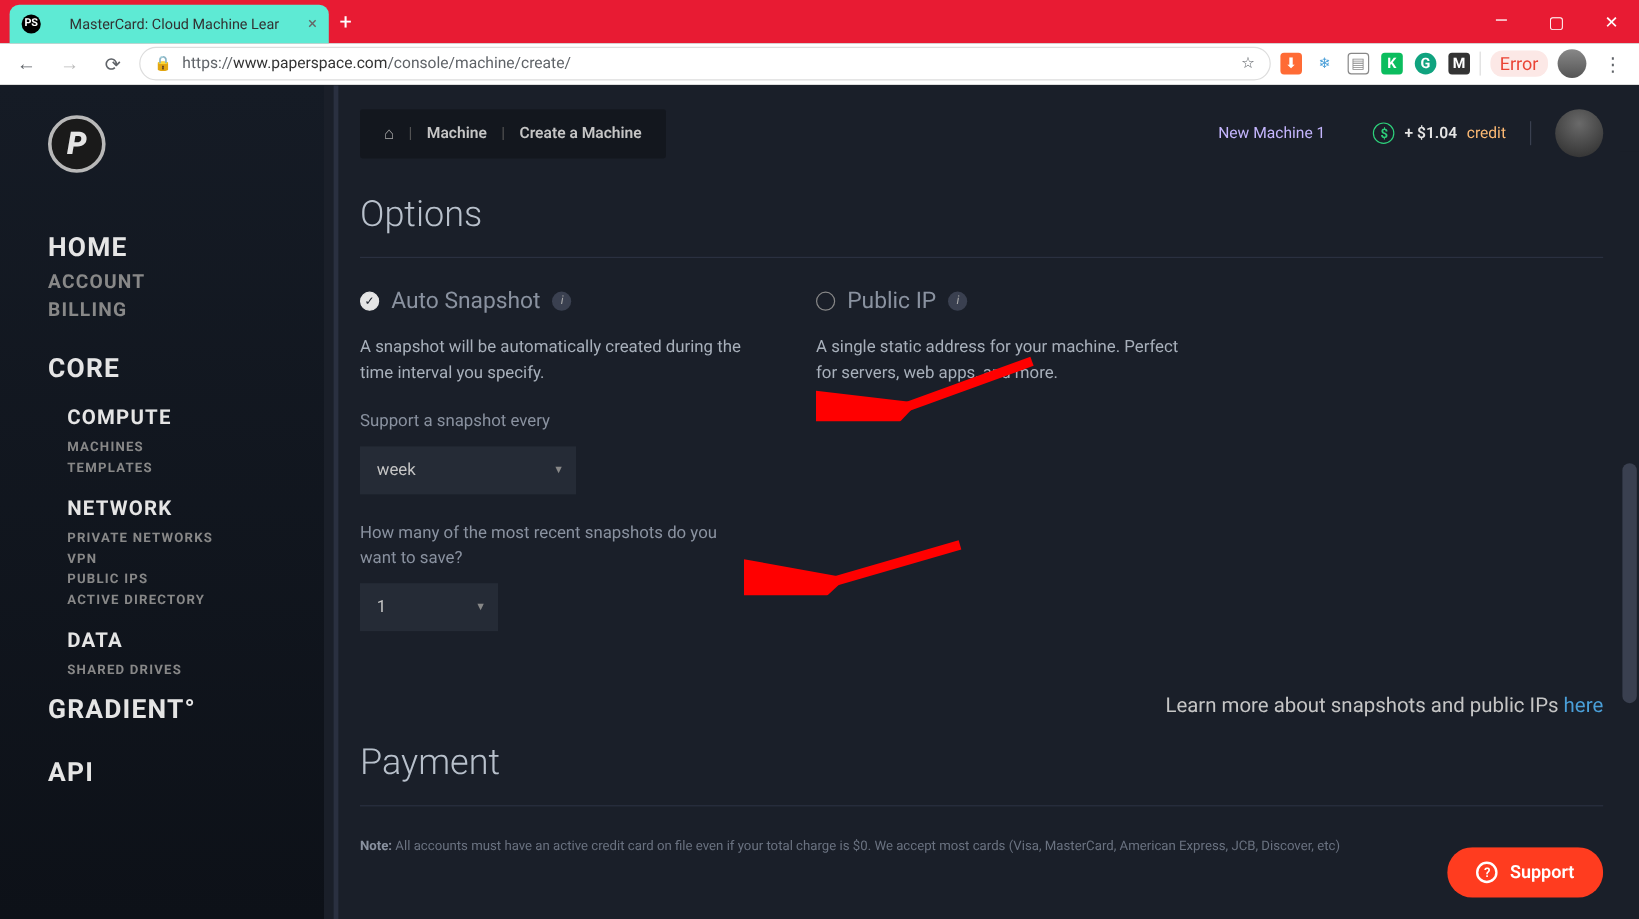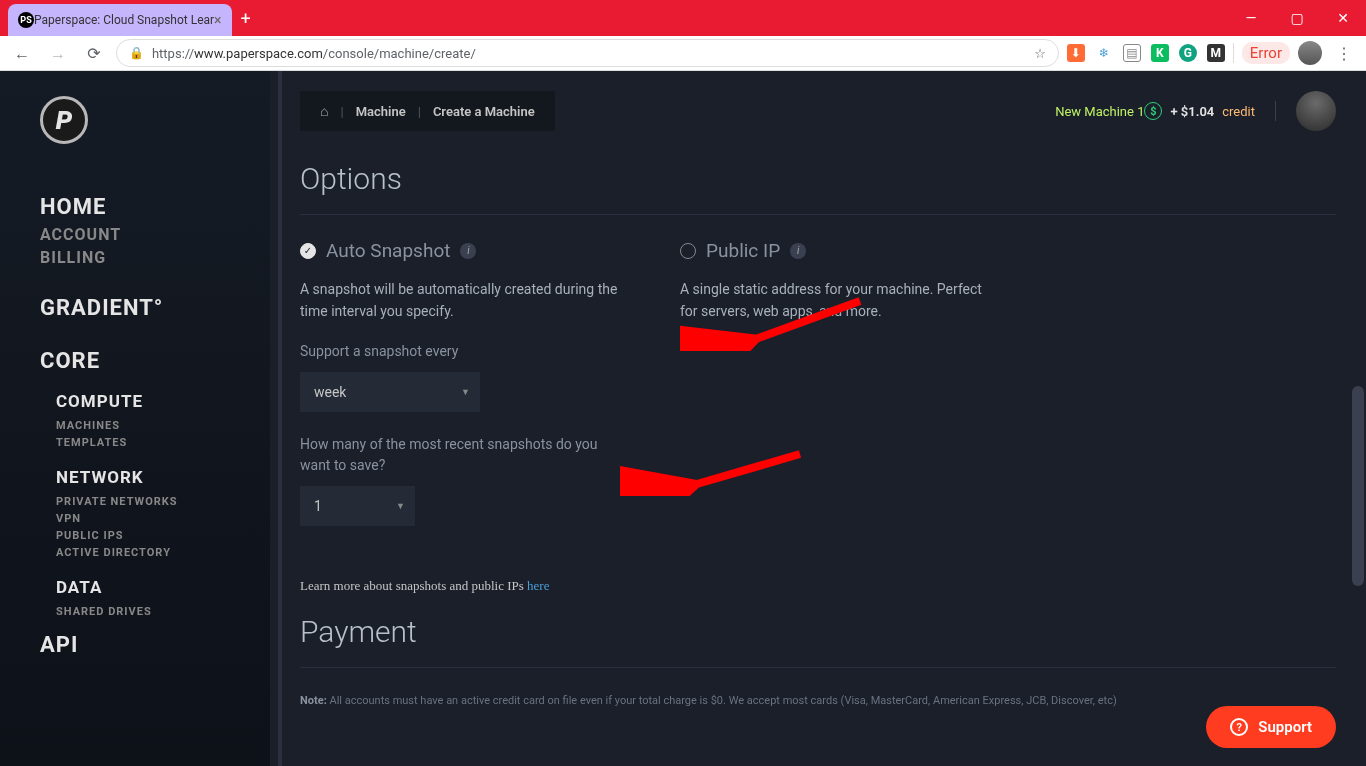--- a/index.html
+++ b/index.html
@@ -1,20 +1,20 @@
 <!DOCTYPE html>
 <html><head>
 <meta charset="utf-8">
 <style>
 * { margin: 0; padding: 0; box-sizing: border-box; }
 body { font-family: -apple-system, BlinkMacSystemFont, "Segoe UI", Roboto, sans-serif; background: #0a0a0a; overflow: hidden; width: 1366px; height: 766px; }
 
 
 .titlebar { height: 36px; background: #e81b33; display: flex; align-items: center; }
-.tab { background: #c4b5fd; height: 32px; margin-left: 8px; border-radius: 8px 8px 0 0; display: flex; align-items: center; padding: 0 10px; min-width: 220px; gap: 0; font-size: 12px; color: #333; margin-top: 4px; }
+.tab { background: #5eead4; height: 32px; margin-left: 8px; border-radius: 8px 8px 0 0; display: flex; align-items: center; padding: 0 10px; min-width: 220px; gap: 24px; font-size: 12px; color: #333; margin-top: 4px; }
 .tab-favicon { width: 16px; height: 16px; background: #000; border-radius: 50%; display: flex; align-items: center; justify-content: center; font-size: 9px; color: #fff; font-weight: bold; }
 .tab-close { font-size: 14px; color: #666; cursor: pointer; }
 .newtab { width: 28px; height: 28px; display: flex; align-items: center; justify-content: center; color: #fff; font-size: 18px; cursor: pointer; }
 .win-controls { margin-left: auto; display: flex; }
 .win-btn { width: 46px; height: 36px; display: flex; align-items: center; justify-content: center; color: #fff; font-size: 14px; cursor: pointer; }
 
 .addrbar { height: 35px; background: #fff; display: flex; align-items: center; padding: 0 8px; gap: 8px; border-bottom: 1px solid #ddd; }
 .nav-btn { width: 28px; height: 28px; display: flex; align-items: center; justify-content: center; color: #5f6368; cursor: pointer; border-radius: 50%; font-size: 16px; }
 .url-field { flex: 1; height: 28px; border: 1px solid #ddd; border-radius: 14px; display: flex; align-items: center; padding: 0 12px; gap: 8px; font-size: 13px; color: #333; }
 .lock-icon { color: #5f6368; font-size: 12px; }
@@ -35,21 +35,21 @@
 .nav-h2 { font-size: 17px; font-weight: 700; letter-spacing: 1px; color: #e5e5e5; margin: 18px 0 8px 16px; cursor: pointer; }
 .nav-sub { font-size: 16px; font-weight: 700; letter-spacing: 1px; color: #888; margin: 4px 0 4px 0; cursor: pointer; }
 .nav-sub2 { font-size: 11px; font-weight: 700; letter-spacing: 1px; color: #888; margin: 4px 0 4px 16px; cursor: pointer; }
 
 .main { flex: 1; background: #1a1f29; position: relative; overflow: hidden; }
 .main-scroll { position: absolute; left: 8px; top: 0; width: 4px; height: 100%; background: #2a3040; }
 .topbar { height: 80px; display: flex; align-items: center; padding: 0 30px; }
 .breadcrumb-box { background: rgba(0,0,0,0.25); padding: 12px 20px; border-radius: 2px; display: flex; align-items: center; gap: 12px; font-size: 13px; color: #aaa; }
 .bc-home { font-size: 14px; }
 .bc-sep { color: #555; }
-.hidden-machine { color: #bef264; font-size: 13px; margin-left: auto; }
+.hidden-machine { color: #c4b5fd; font-size: 13px; margin-left: auto; margin-right: 40px; }
 .credit { display: flex; align-items: center; gap: 8px; font-size: 13px; }
 .credit-icon { width: 18px; height: 18px; border: 1.5px solid #2dcf7a; border-radius: 50%; display: flex; align-items: center; justify-content: center; color: #2dcf7a; font-size: 11px; font-weight: bold; }
 .credit-amt { color: #e5e5e5; font-weight: 600; }
 .credit-label { color: #fdba74; }
 .credit-sep { width: 1px; height: 20px; background: #3a4050; margin: 0 20px; }
 .user-avatar { width: 40px; height: 40px; border-radius: 50%; background: radial-gradient(circle at 50% 30%, #6a6a6a, #2a2a2a); }
 
 .content { padding: 10px 30px 30px 30px; color: #a8b0bb; position: relative; }
 .section-title { font-size: 30px; font-weight: 300; color: #b8c0cb; margin-bottom: 18px; }
 .divider { height: 1px; background: #2a3040; margin-bottom: 24px; }
@@ -62,41 +62,41 @@
 .opt-title { font-size: 19px; color: #8a92a0; }
 .info-icon { width: 16px; height: 16px; background: #3a4050; border-radius: 50%; display: flex; align-items: center; justify-content: center; font-size: 10px; font-style: italic; color: #aaa; cursor: pointer; }
 .opt-desc { font-size: 14px; color: #a8b0bb; line-height: 1.6; margin-bottom: 18px; }
 .field-label { font-size: 14px; color: #8a92a0; margin-bottom: 10px; line-height: 1.5; }
 .select { background: #252b36; border: none; color: #c5c5c5; padding: 12px 14px; font-size: 14px; width: 180px; cursor: pointer; appearance: none; position: relative; margin-bottom: 22px; }
 .select-wrap { position: relative; display: inline-block; margin-bottom: 22px; }
 .select-wrap::after { content: "▼"; position: absolute; right: 10px; top: 50%; transform: translateY(-50%); font-size: 9px; color: #888; pointer-events: none; }
 .select-wrap .select { margin-bottom: 0; }
 .select.narrow { width: 115px; }
 
-.learn-more { text-align: left; font-size: 13px; color: #c5c5c5; margin: 30px 0 20px; font-family: Liberation Serif, serif; }
+.learn-more { text-align: right; font-size: 17px; color: #c5c5c5; margin: 30px 0 20px; }
 .learn-more a { color: #4a9fd8; text-decoration: none; }
 
 .note { font-size: 11px; color: #6a7280; line-height: 1.6; margin-top: 18px; }
 .note b { color: #8a92a0; }
 
 .support-btn { position: fixed; right: 30px; bottom: 18px; background: #ff3c1f; color: #fff; padding: 12px 24px; border-radius: 24px; font-size: 15px; font-weight: 600; display: flex; align-items: center; gap: 10px; cursor: pointer; }
 .support-icon { width: 18px; height: 18px; border: 2px solid #fff; border-radius: 50%; display: flex; align-items: center; justify-content: center; font-size: 11px; }
 
 .arrow { position: absolute; pointer-events: none; }
 
 .right-scroll { position: absolute; right: 0; top: 55px; width: 16px; height: 640px; background: #1a1f29; }
 .right-scroll-thumb { position: absolute; right: 2px; top: 260px; width: 12px; height: 200px; background: #3a4050; border-radius: 6px; }
 </style>
 </head>
 <body>
 
 <div class="titlebar">
   <div class="tab">
     <span class="tab-favicon">PS</span>
-    <span>Paperspace: Cloud Snapshot Lear</span>
+    <span>MasterCard: Cloud Machine Lear</span>
     <span class="tab-close">×</span>
   </div>
   <div class="newtab">+</div>
   <div class="win-controls">
     <div class="win-btn">—</div>
     <div class="win-btn">▢</div>
     <div class="win-btn">✕</div>
   </div>
 </div>
 
@@ -125,36 +125,36 @@
 
 <div class="app">
   <div class="sidebar">
     <div class="logo-wrap">
         <div class="logo">P</div>
       </div>
     <div class="nav-section">
       <div class="nav-h1">HOME</div>
       <div class="nav-sub">ACCOUNT</div>
       <div class="nav-sub">BILLING</div>
-    </div>
-    <div class="nav-section">
-      <div class="nav-h1">GRADIENT°</div>
     </div>
     <div class="nav-section" style="margin-bottom:14px">
       <div class="nav-h1">CORE</div>
       <div class="nav-h2">COMPUTE</div>
       <div class="nav-sub2">MACHINES</div>
       <div class="nav-sub2">TEMPLATES</div>
       <div class="nav-h2">NETWORK</div>
       <div class="nav-sub2">PRIVATE NETWORKS</div>
       <div class="nav-sub2">VPN</div>
       <div class="nav-sub2">PUBLIC IPS</div>
       <div class="nav-sub2">ACTIVE DIRECTORY</div>
       <div class="nav-h2">DATA</div>
       <div class="nav-sub2">SHARED DRIVES</div>
+    </div>
+    <div class="nav-section">
+      <div class="nav-h1">GRADIENT°</div>
     </div>
     <div class="nav-h1">API</div>
   </div>
 
   <div class="main">
     <div class="main-scroll"></div>
 
     <div class="topbar">
       <div class="breadcrumb-box">
         <span class="bc-home">⌂</span>

